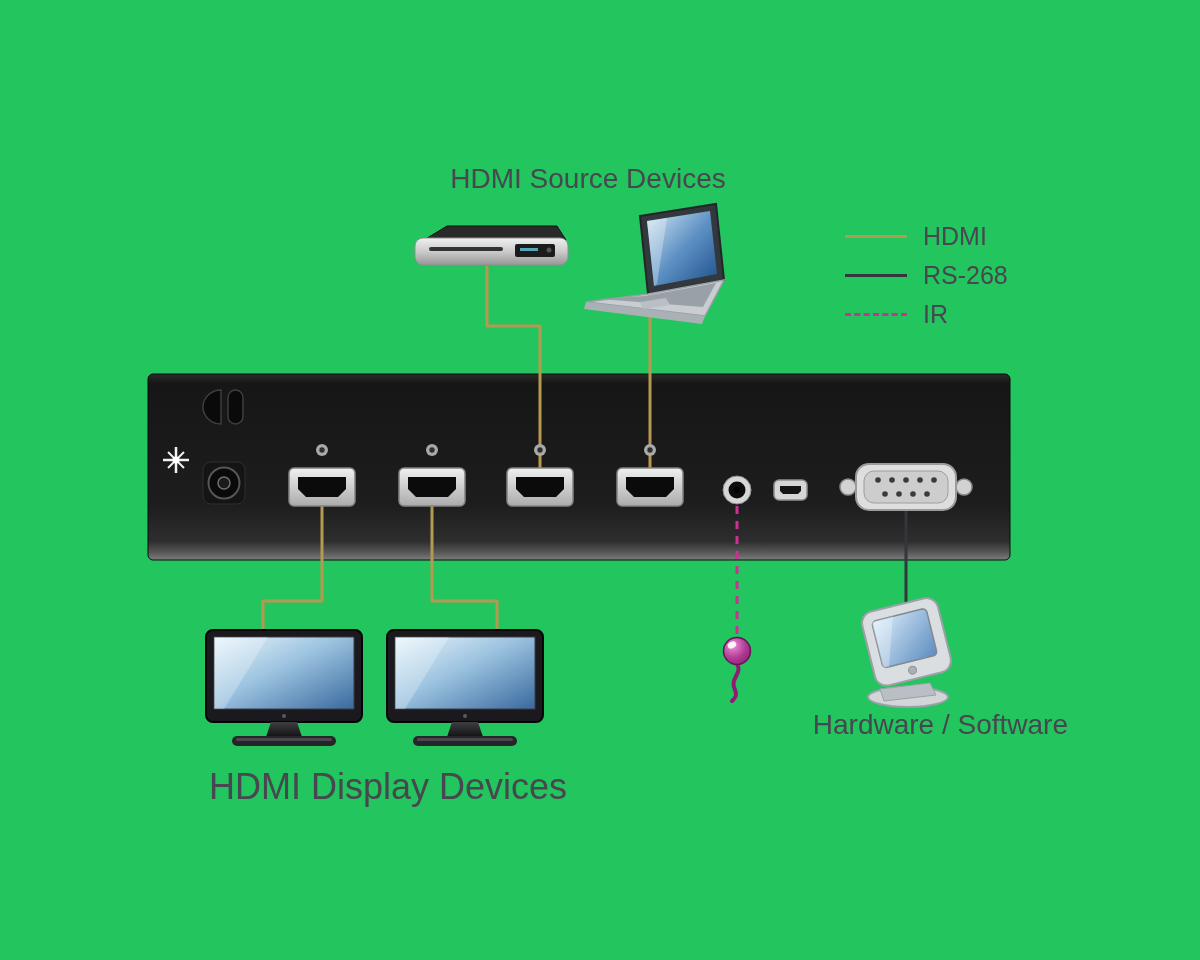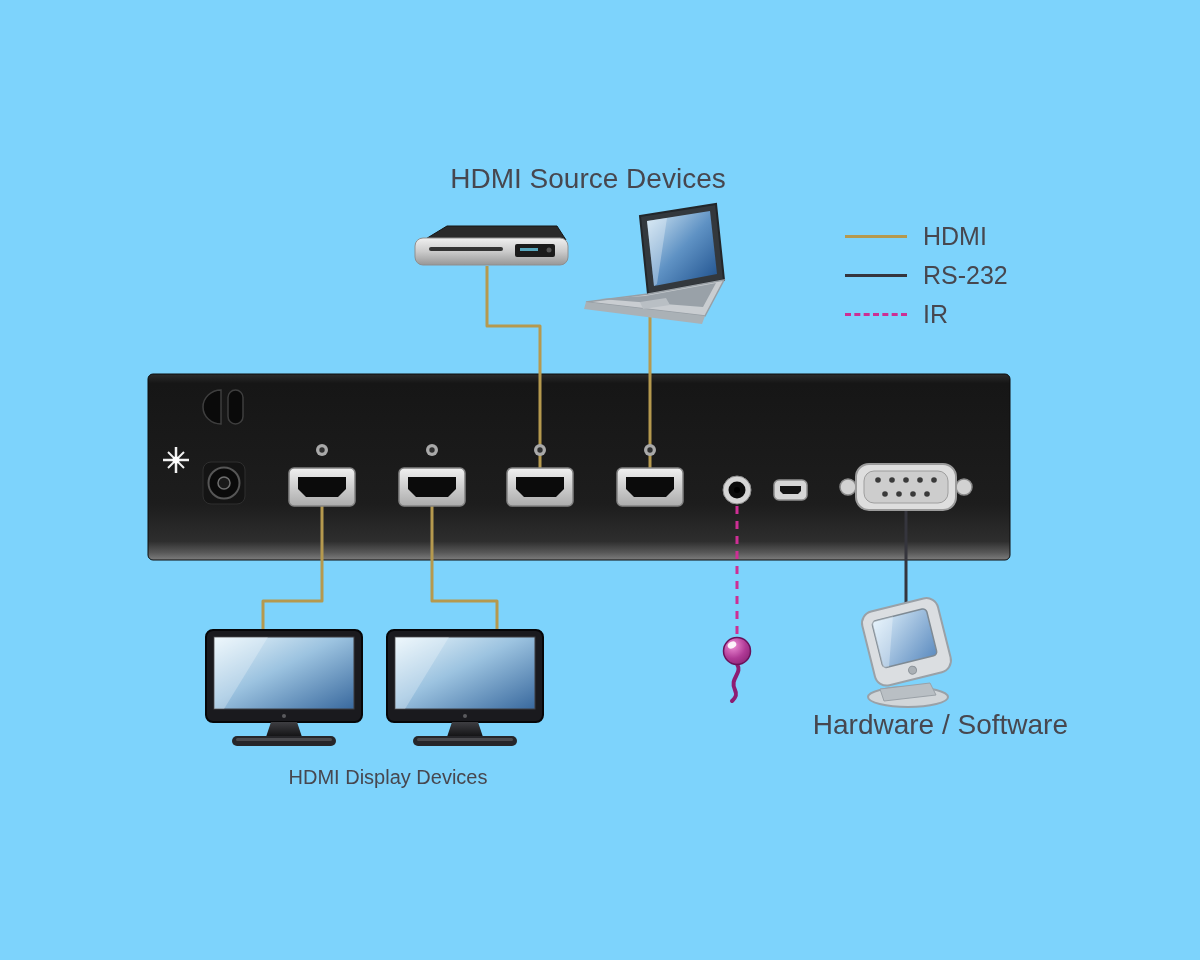--- a/index.html
+++ b/index.html
@@ -1,23 +1,23 @@
 <!DOCTYPE html>
 <html><head>
 <meta charset="utf-8">
 <style>
   html,body{margin:0;padding:0;background:#fff;}
   .canvas{
-    position:relative;width:1200px;height:960px;background:#7dd3fc;
+    position:relative;width:1200px;height:960px;background:#22c55e;
     font-family:"Liberation Sans",sans-serif;overflow:hidden;color:#47474f;
   }
   .svg-layer{position:absolute;left:0;top:0;width:1200px;height:960px;}
   .label{position:absolute;color:#47474f;text-align:center;}
   .src-label{left:338px;top:163px;width:500px;font-size:28px;}
-  .disp-label{left:138px;top:766px;width:500px;font-size:20px;}
+  .disp-label{left:138px;top:766px;width:500px;font-size:36px;}
   .ctrl-label{left:758px;top:708px;width:310px;font-size:28px;line-height:33px;text-align:right;}
   .ctrl-label span{display:block;}
   .legend{position:absolute;left:845px;top:224px;display:flex;flex-direction:column;gap:14px;}
   .legend-row{display:flex;align-items:center;height:25px;}
   .legend-line{width:62px;height:0;margin-right:16px;}
   .legend-line.hdmi{border-top:3px solid #b5994e;}
   .legend-line.rs232{border-top:3px solid #35353d;}
   .legend-line.ir{border-top:3px dashed #cd2f94;}
   .legend-label{font-size:25px;color:#47474f;}
 </style>
@@ -219,21 +219,21 @@
     <span>Hardware / Software</span>
   </div>
 
   <div class="legend">
     <div class="legend-row">
       <span class="legend-line hdmi"></span>
       <span class="legend-label">HDMI</span>
     </div>
     <div class="legend-row">
       <span class="legend-line rs232"></span>
-      <span class="legend-label">RS-232</span>
+      <span class="legend-label">RS-268</span>
     </div>
     <div class="legend-row">
       <span class="legend-line ir"></span>
       <span class="legend-label">IR</span>
     </div>
   </div>
 
 </div>
 
 </body></html>

